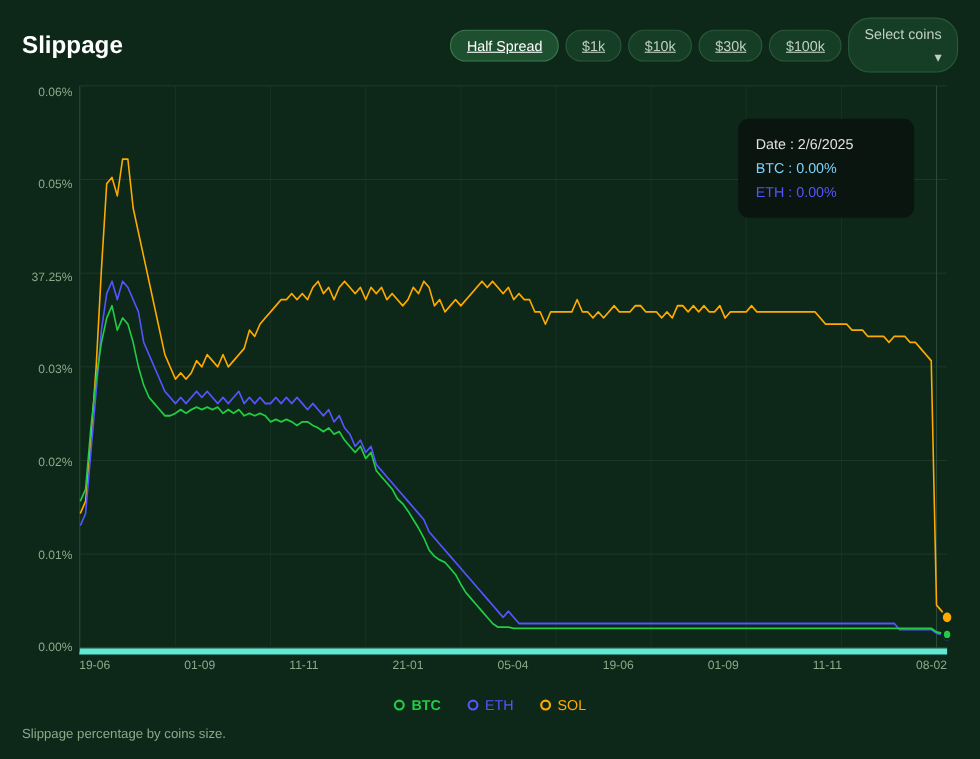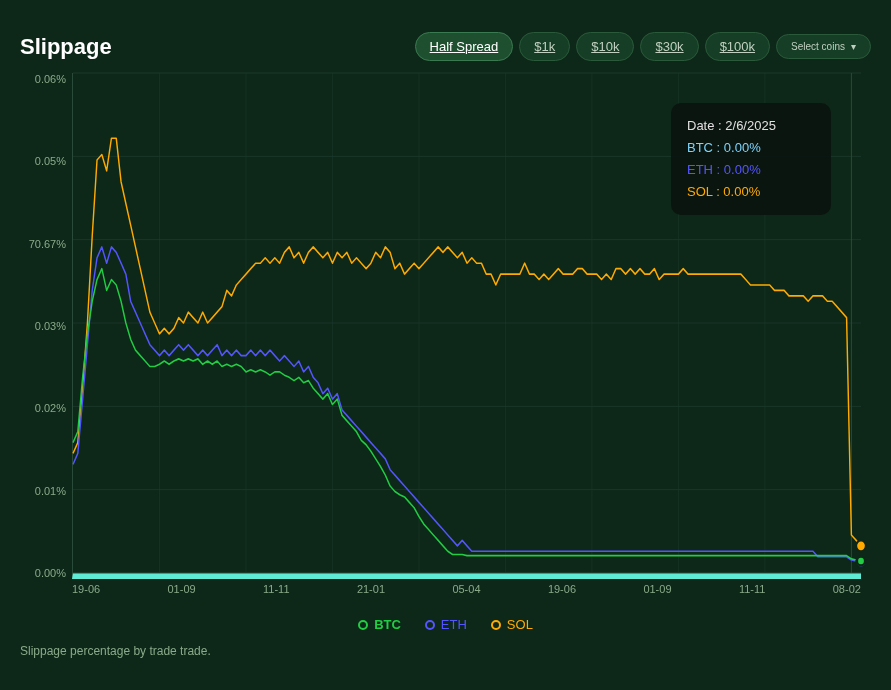--- a/index.html
+++ b/index.html
@@ -8,21 +8,21 @@
       font-family: -apple-system, BlinkMacSystemFont, 'Segoe UI', sans-serif;
       color: #e0e0e0;
       width: 891px;
       height: 690px;
       overflow: hidden;
     }
     .container {
       background: #0d2818;
       width: 891px;
       height: 690px;
-      padding: 32px 20px;
+      padding: 16px 20px;
       display: flex;
       flex-direction: column;
     }
     .header {
       display: flex;
       align-items: center;
       justify-content: space-between;
       margin-bottom: 12px;
     }
     .title {
@@ -50,25 +50,26 @@
       background: #1e5030;
       border-color: #3a7a50;
       color: #ffffff;
     }
     .btn-select {
       background: #163d25;
       border: 1px solid #2a5a3a;
       color: #c0d0c0;
       padding: 6px 14px;
       border-radius: 20px;
-      font-size: 10px;
+      font-size: 13px;
       cursor: pointer;
       display: flex;
       align-items: flex-end;
       gap: 6px;
+      flex-direction: column;
     }
     .chart-area {
       flex: 1;
       position: relative;
       margin-bottom: 8px;
     }
     .chart-wrapper {
       position: relative;
       width: 100%;
       height: 100%;
@@ -178,21 +179,21 @@
       </button>
     </div>
   </div>
 
   <div class="chart-area">
     <div class="chart-wrapper">
 
       <div class="y-axis">
         <span>0.06%</span>
         <span>0.05%</span>
-        <span>70.67%</span>
+        <span>37.25%</span>
         <span>0.03%</span>
         <span>0.02%</span>
         <span>0.01%</span>
         <span>0.00%</span>
       </div>
 
       <div class="chart-plot">
         <svg class="chart-svg" viewBox="0 0 820 460" preserveAspectRatio="none">
 
           <defs>
@@ -276,21 +277,20 @@
           <circle cx="820" cy="435" r="5" fill="#ffaa00" stroke="#0d2818" stroke-width="2"></circle>
           <circle cx="820" cy="450" r="5" fill="#5555ff" stroke="#0d2818" stroke-width="2"></circle>
           <circle cx="820" cy="449" r="4" fill="#22cc44" stroke="#0d2818" stroke-width="2"></circle>
         </svg>
 
         
         <div class="tooltip-box">
           <div class="tooltip-date">Date : 2/6/2025</div>
           <div class="tooltip-btc">BTC : 0.00%</div>
           <div class="tooltip-eth">ETH : 0.00%</div>
-          <div class="tooltip-sol">SOL : 0.00%</div>
         </div>
       </div>
 
       <div class="x-axis">
         <span>19-06</span>
         <span>01-09</span>
         <span>11-11</span>
         <span>21-01</span>
         <span>05-04</span>
         <span>19-06</span>
@@ -309,14 +309,14 @@
     <div class="legend-item">
       <div class="legend-dot legend-dot-eth"></div>
       <span class="legend-label-eth">ETH</span>
     </div>
     <div class="legend-item">
       <div class="legend-dot legend-dot-sol"></div>
       <span class="legend-label-sol">SOL</span>
     </div>
   </div>
 
-  <div class="footnote">Slippage percentage by trade trade.</div>
+  <div class="footnote">Slippage percentage by coins size.</div>
 </div>
 
 </body></html>

